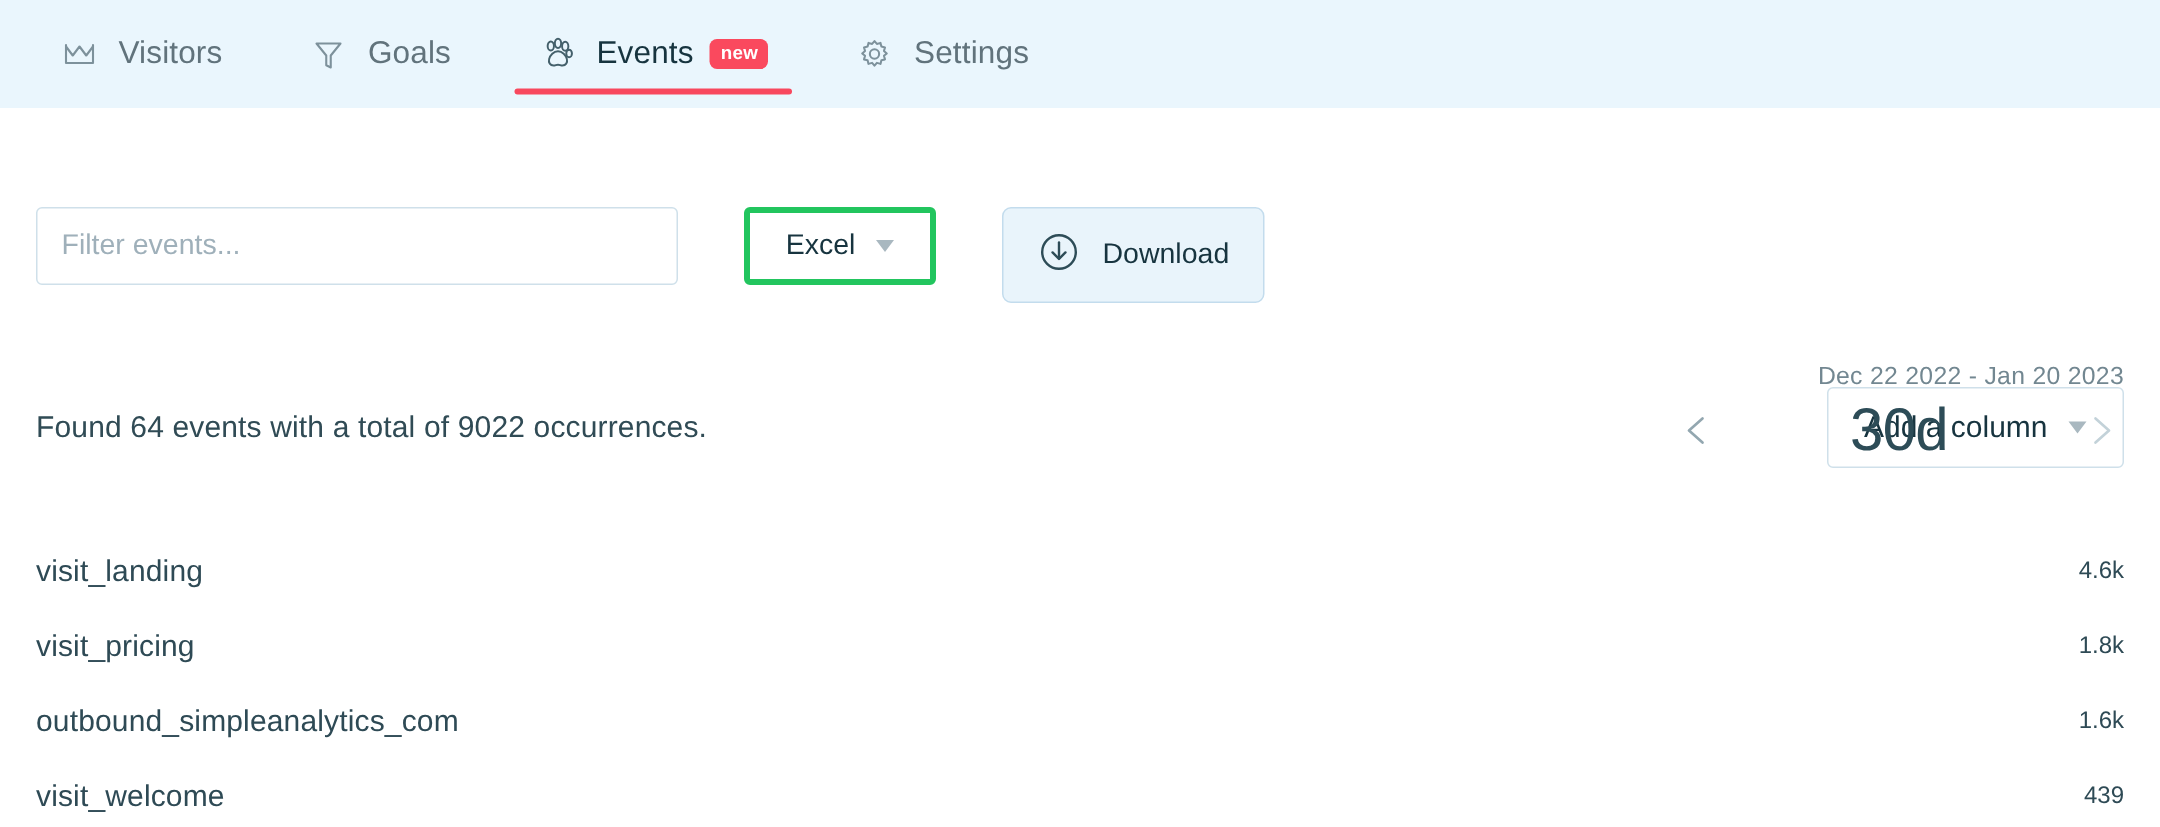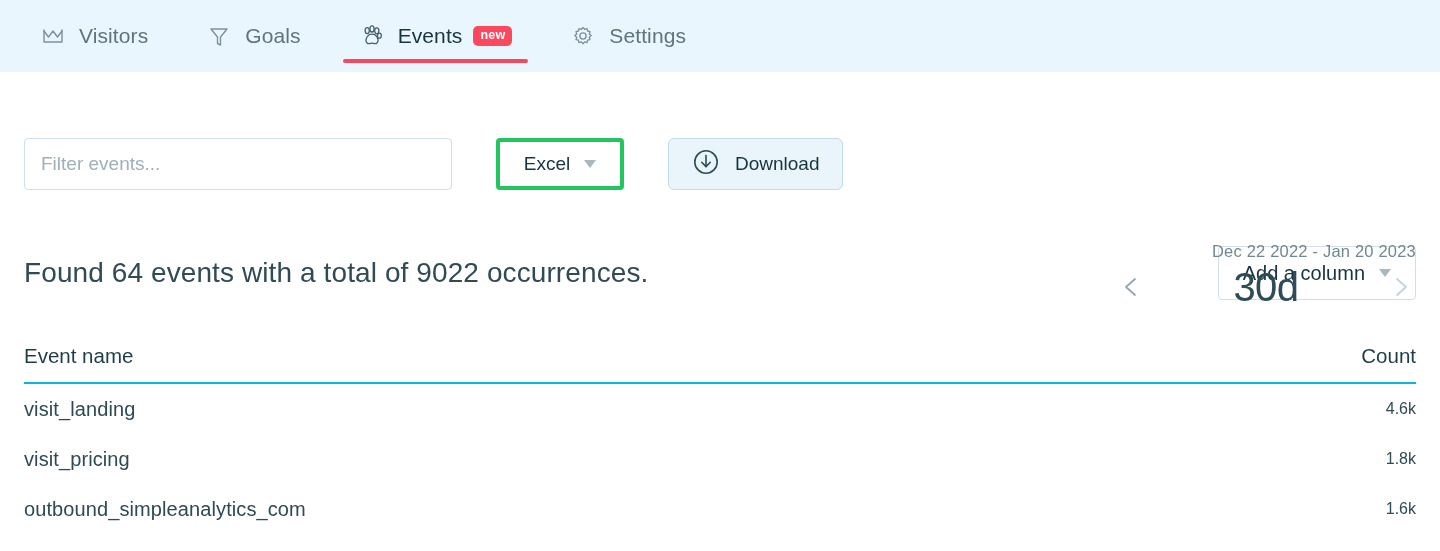--- a/index.html
+++ b/index.html
@@ -124,21 +124,21 @@
   .caret {
     margin-left: 14px;
     width: 0; height: 0;
     border-left: 6px solid transparent;
     border-right: 6px solid transparent;
     border-top: 8px solid #a9b8c0;
   }
 
   .download-btn {
     margin-left: 44px;
-    height: 52px;
+    height: 64px;
     box-sizing: border-box;
     border: 1px solid #c3dced;
     border-radius: 6px;
     background: #e9f4fb;
     display: flex;
     align-items: center;
     padding: 0 22px;
     cursor: pointer;
   }
   .download-btn .dl-label {
@@ -184,21 +184,21 @@
   }
 
   
   .found-row {
     display: flex;
     align-items: center;
     justify-content: space-between;
     margin-top: 56px;
   }
   .found-text {
-    font-size: 28px;
+    font-size: 20px;
     color: #304b55;
     letter-spacing: .1px;
   }
   .addcol-box {
     height: 54px;
     box-sizing: border-box;
     border: 1px solid #cfe0ea;
     border-radius: 4px;
     background: #ffffff;
     display: flex;
@@ -340,24 +340,20 @@
 
   <div class="found-row">
     <div class="found-text">Found 64 events with a total of 9022 occurrences.</div>
     <div class="addcol-box">
       <span class="ac-label">Add a column</span>
       <span class="caret"></span>
     </div>
   </div>
 
   <div class="table">
-    <div class="table-head">
-      <span class="th">Event name</span>
-      <span class="th">Count</span>
-    </div>
 
     <div class="row">
       <span class="cell-name">visit_landing</span>
       <span class="cell-count">4.6k</span>
     </div>
     <div class="row">
       <span class="cell-name">visit_pricing</span>
       <span class="cell-count">1.8k</span>
     </div>
     <div class="row">

